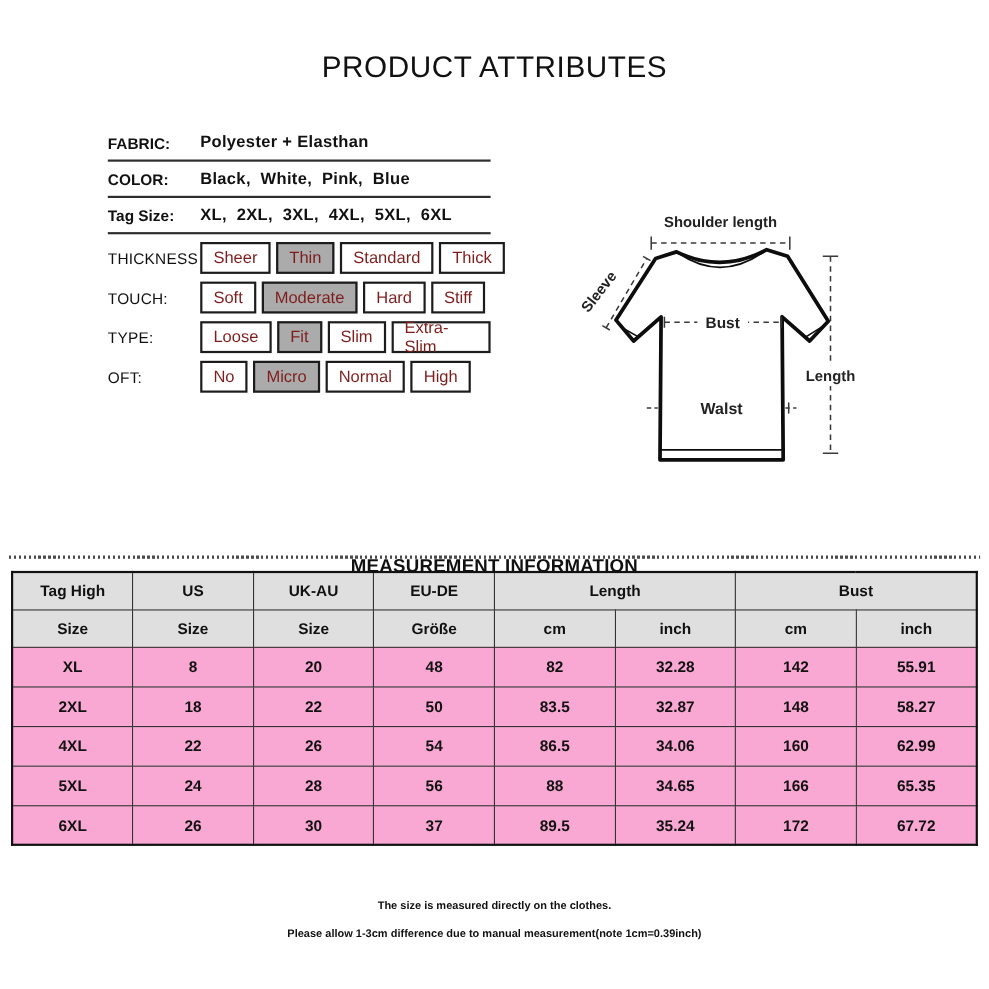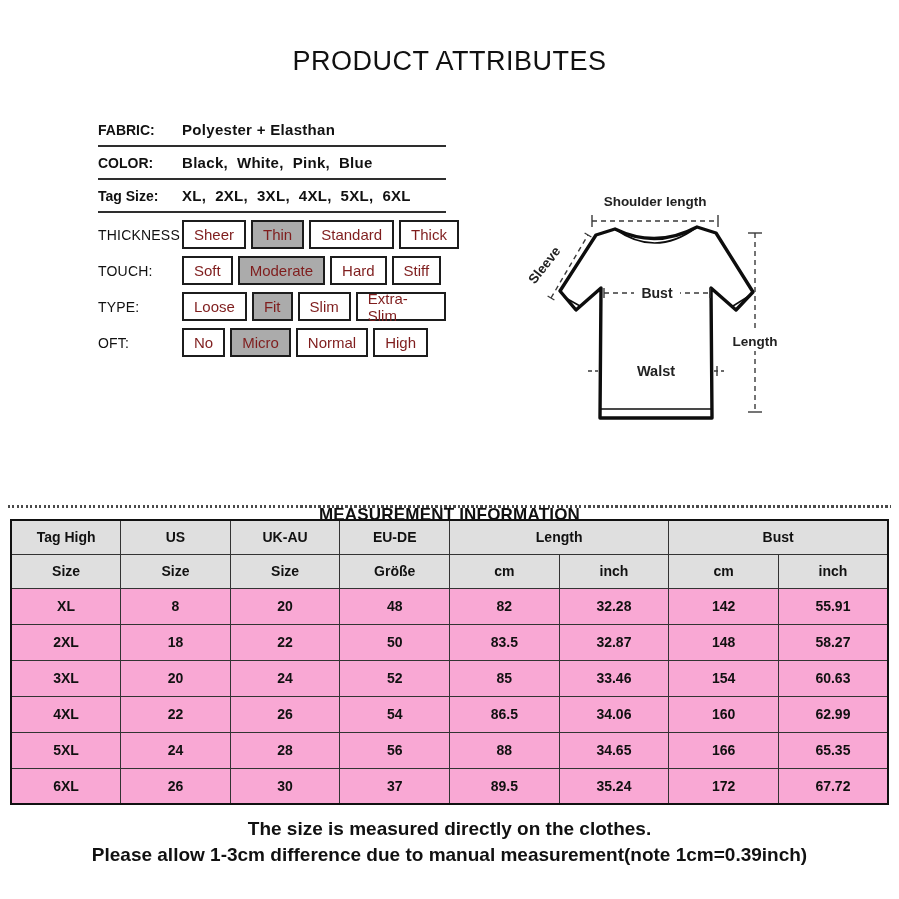--- a/index.html
+++ b/index.html
@@ -55,21 +55,21 @@
     border: 2px solid #111;
   }
   table.size-table th, table.size-table td {
     border: 1px solid #333; text-align: center;
     font-size: 14px; font-weight: bold; color: #111;
   }
   table.size-table thead th { background: var(--hdr-bg, #dfdfdf); height: 34px; }
   table.size-table tbody td { background: #f9a8d4; height: 36px; }
   .footer-line {
     position: absolute; left: 0; width: 100%;
-    text-align: center; font-weight: bold; font-size: 19px; color: #111;
+    text-align: center; font-weight: bold; font-size: 10px; color: #111;
   }
   .footer-line.l1 { top: 818px; }
   .footer-line.l2 { top: 844px; text-align: center; }
   svg text { font-family: "Liberation Sans", sans-serif; }
 </style>
 </head>
 <body>
 
 <h1 class="page-title">PRODUCT ATTRIBUTES</h1>
 
@@ -229,30 +229,20 @@
         <td>2XL</td>
         <td>18</td>
         <td>22</td>
         <td>50</td>
         <td>83.5</td>
         <td>32.87</td>
         <td>148</td>
         <td>58.27</td>
       </tr>
       <tr>
-        <td>3XL</td>
-        <td>20</td>
-        <td>24</td>
-        <td>52</td>
-        <td>85</td>
-        <td>33.46</td>
-        <td>154</td>
-        <td>60.63</td>
-      </tr>
-      <tr>
         <td>4XL</td>
         <td>22</td>
         <td>26</td>
         <td>54</td>
         <td>86.5</td>
         <td>34.06</td>
         <td>160</td>
         <td>62.99</td>
       </tr>
       <tr>

